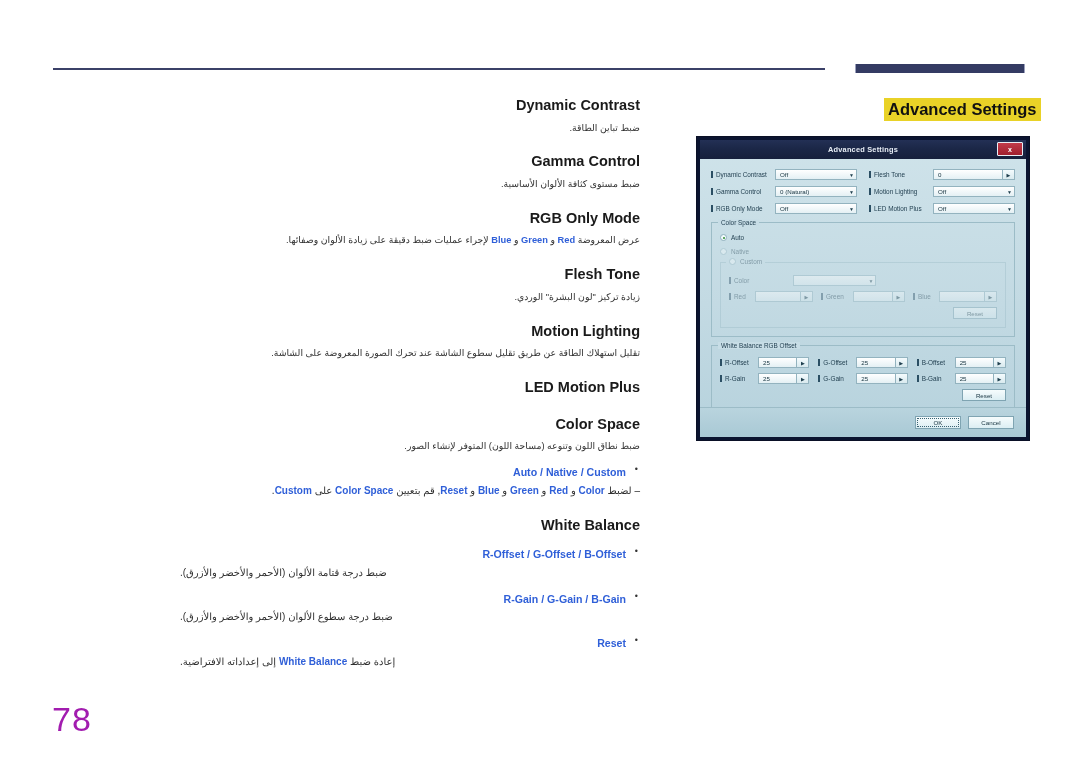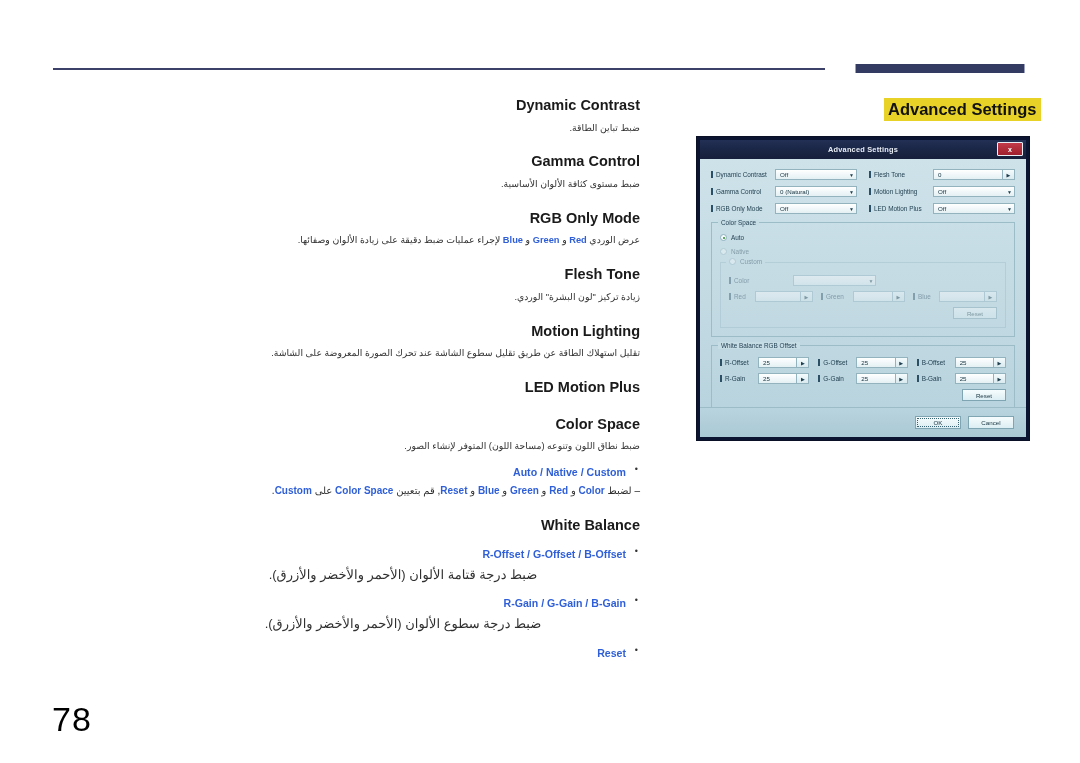--- a/index.html
+++ b/index.html
@@ -105,45 +105,45 @@
   }
   .sub-opts {
     direction: ltr;
     text-align: right;
     font-size: 10.6px;
     font-weight: bold;
     color: #2f5fd8;
     line-height: 1.5;
   }
   .sub-desc {
-    font-size: 13px;
+    font-size: 10px;
     color: #303030;
     line-height: 1.6;
     margin-top: 2px;
     direction: rtl;
-    text-align: center;
+    text-align: left;
     unicode-bidi: plaintext;
   }
   .dash-line {
     font-size: 10px;
     color: #303030;
     line-height: 1.6;
     margin-top: 2px;
     direction: rtl;
     text-align: right;
     unicode-bidi: plaintext;
   }
 
   
   .page-number {
     position: absolute;
     left: 52px;
     top: 700px;
     font-size: 34px;
-    color: #000000;
+    color: #a21caf;
     direction: ltr;
     letter-spacing: 1px;
   }
 
   
   .dialog-shot {
     position: absolute;
     left: 696px;
     top: 136px;
     width: 334px;
@@ -417,21 +417,21 @@
     <div class="entry-desc">ضبط تباين الطاقة.</div>
   </div>
 
   <div class="entry">
     <div class="entry-term">Gamma Control</div>
     <div class="entry-desc">ضبط مستوى كثافة الألوان الأساسية.</div>
   </div>
 
   <div class="entry">
     <div class="entry-term">RGB Only Mode</div>
-    <div class="entry-desc"><span>عرض الوردي </span><span class="kw">Red</span><span> و </span><span class="kw">Green</span><span> و </span><span class="kw">Blue</span><span> لإجراء عمليات ضبط دقيقة على زيادة الألوان وصفائها.</span></div>
+    <div class="entry-desc"><span>عرض المعروضة </span><span class="kw">Red</span><span> و </span><span class="kw">Green</span><span> و </span><span class="kw">Blue</span><span> لإجراء عمليات ضبط دقيقة على زيادة الألوان وصفائها.</span></div>
   </div>
 
   <div class="entry">
     <div class="entry-term">Flesh Tone</div>
     <div class="entry-desc">زيادة تركيز "لون البشرة" الوردي.</div>
   </div>
 
   <div class="entry">
     <div class="entry-term">Motion Lighting</div>
     <div class="entry-desc">تقليل استهلاك الطاقة عن طريق تقليل سطوع الشاشة عند تحرك الصورة المعروضة على الشاشة.</div>
@@ -458,20 +458,21 @@
       <li>
         <div class="sub-opts">R-Offset / G-Offset / B-Offset</div>
         <div class="sub-desc">ضبط درجة قتامة الألوان (الأحمر والأخضر والأزرق).</div>
       </li>
       <li>
         <div class="sub-opts">R-Gain / G-Gain / B-Gain</div>
         <div class="sub-desc">ضبط درجة سطوع الألوان (الأحمر والأخضر والأزرق).</div>
       </li>
       <li>
         <div class="sub-opts">Reset</div>
+        <div class="sub-desc"><span>إعادة ضبط </span><span class="kw">White Balance</span><span> إلى إعداداته الافتراضية.</span></div>
       </li>
     </ul>
   </div>
 
 </div>
 
 <div class="page-number">78</div>
 
 <div class="dialog-shot">
   <div class="dlg-inner">

